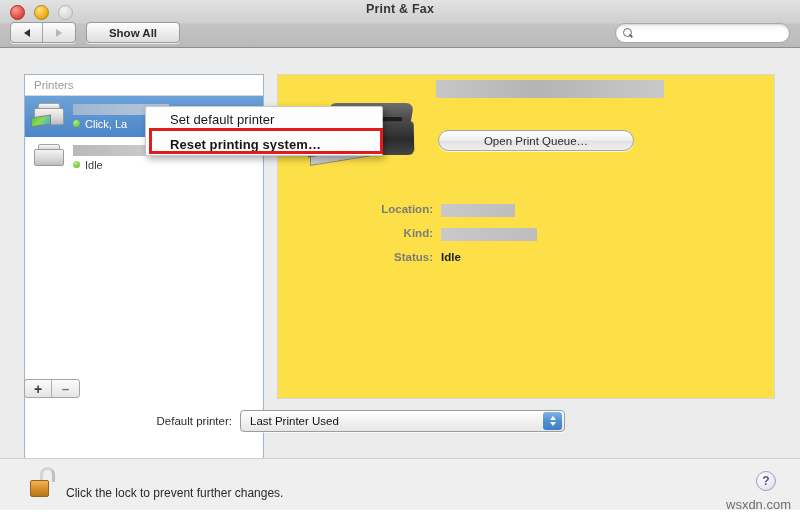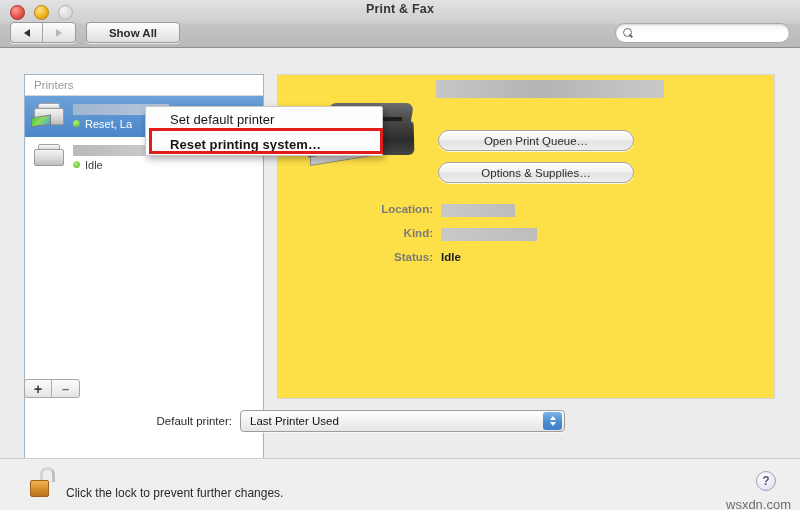--- a/index.html
+++ b/index.html
@@ -313,21 +313,21 @@
       <div class="printer-row selected">
         <div class="printer-icon">
           <div class="pi-top"></div>
             <div class="pi-body"></div>
             <div class="pi-paper"></div>
         </div>
         <div class="printer-meta">
           <div class="redact-name" style="width:96px"></div>
           <div class="status-line">
             <span class="dot"></span>
-            <span class="status-text">Reset, La</span>
+            <span class="status-text">Click, La</span>
           </div>
         </div>
       </div>
 
       <div class="printer-row">
         <div class="printer-icon">
           <div class="pi-top"></div>
             <div class="pi-body"></div>
         </div>
         <div class="printer-meta">
@@ -350,21 +350,20 @@
         <div class="ph-lid"></div>
         <div class="ph-slot"></div>
         <div class="ph-base"></div>
         <div class="ph-tray"></div>
         <div class="ph-print"></div>
       </div>
 
       <div id="detail-name"></div>
 
       <div class="pill-btn" id="btn-queue">Open Print Queue…</div>
-      <div class="pill-btn" id="btn-options">Options &amp; Supplies…</div>
 
       <div class="field-row" id="row-kind">
         <span class="field-label">Kind:</span>
         <span class="field-redact" style="width:96px"></span>
       </div>
       <div class="field-row" id="row-location">
         <span class="field-label">Location:</span>
         <span class="field-redact" style="width:74px"></span>
       </div>
       <div class="field-row" id="row-status">

